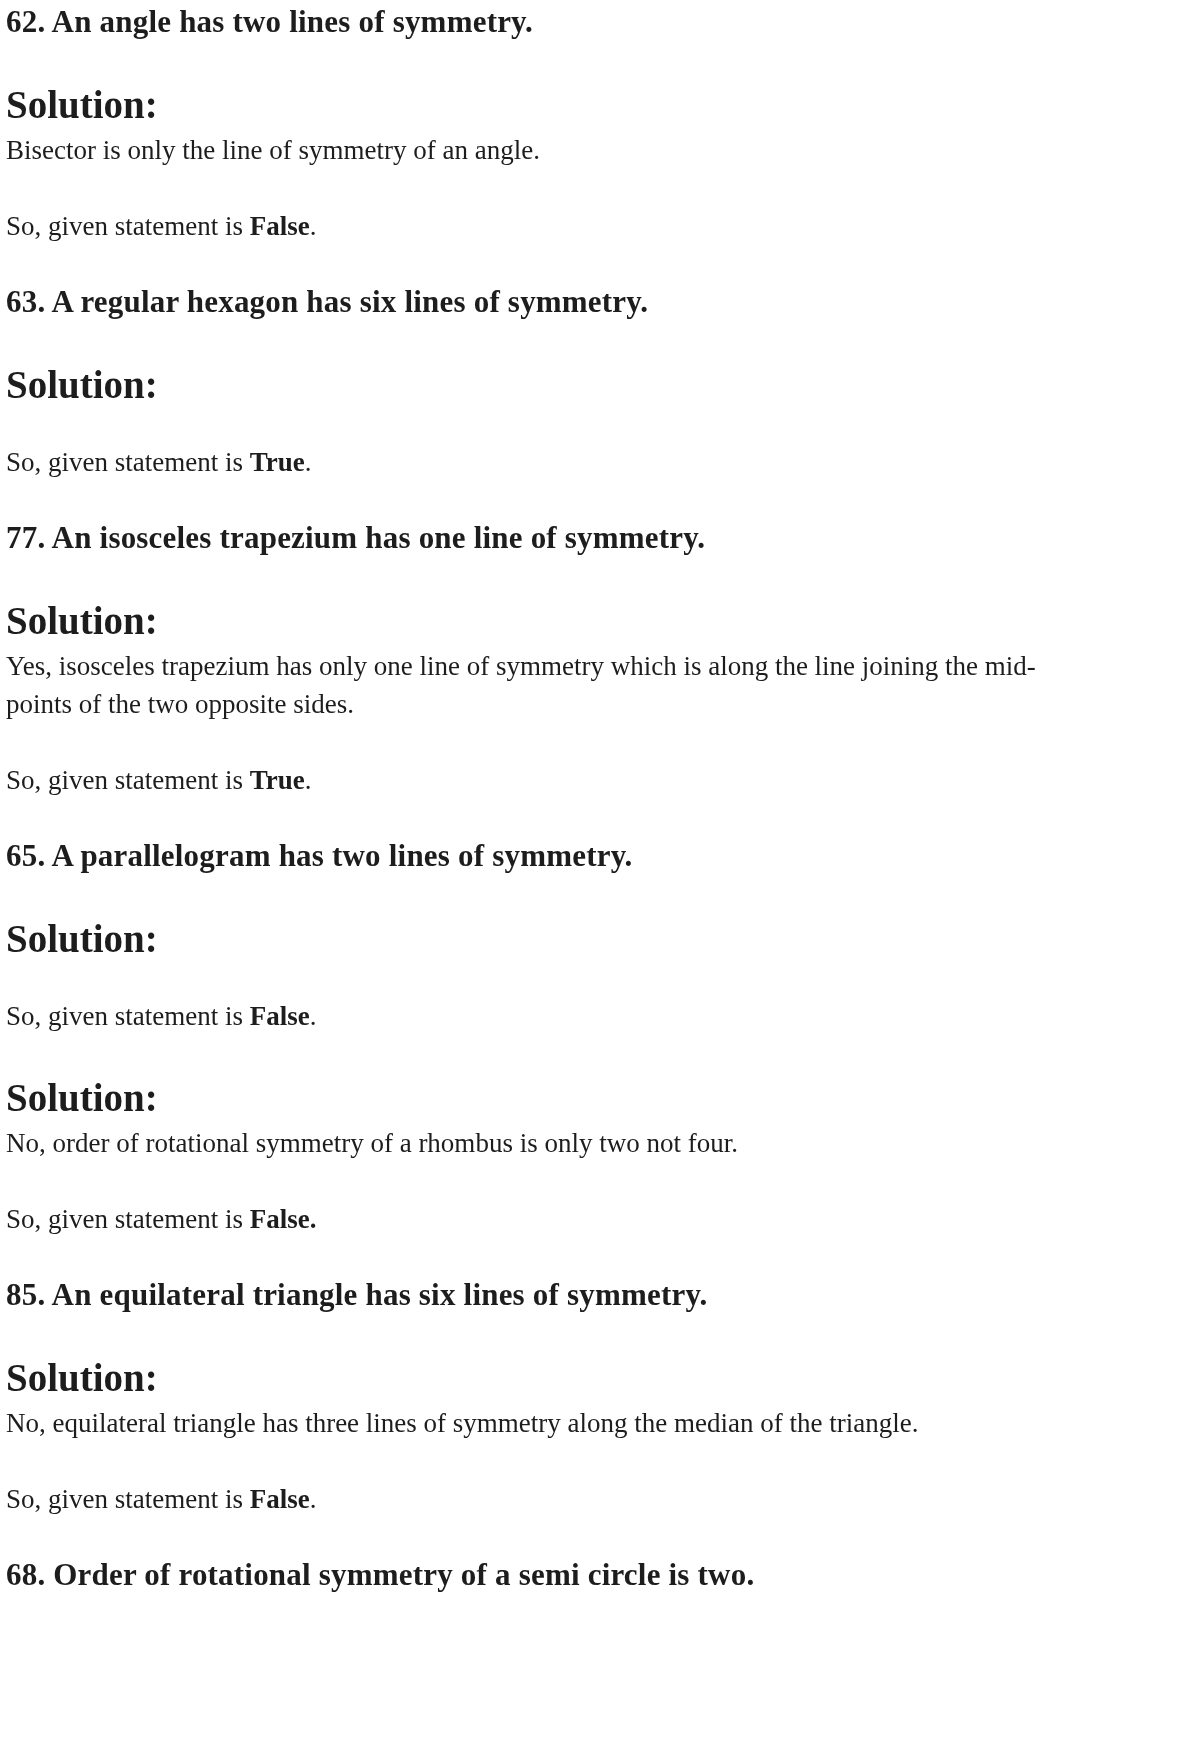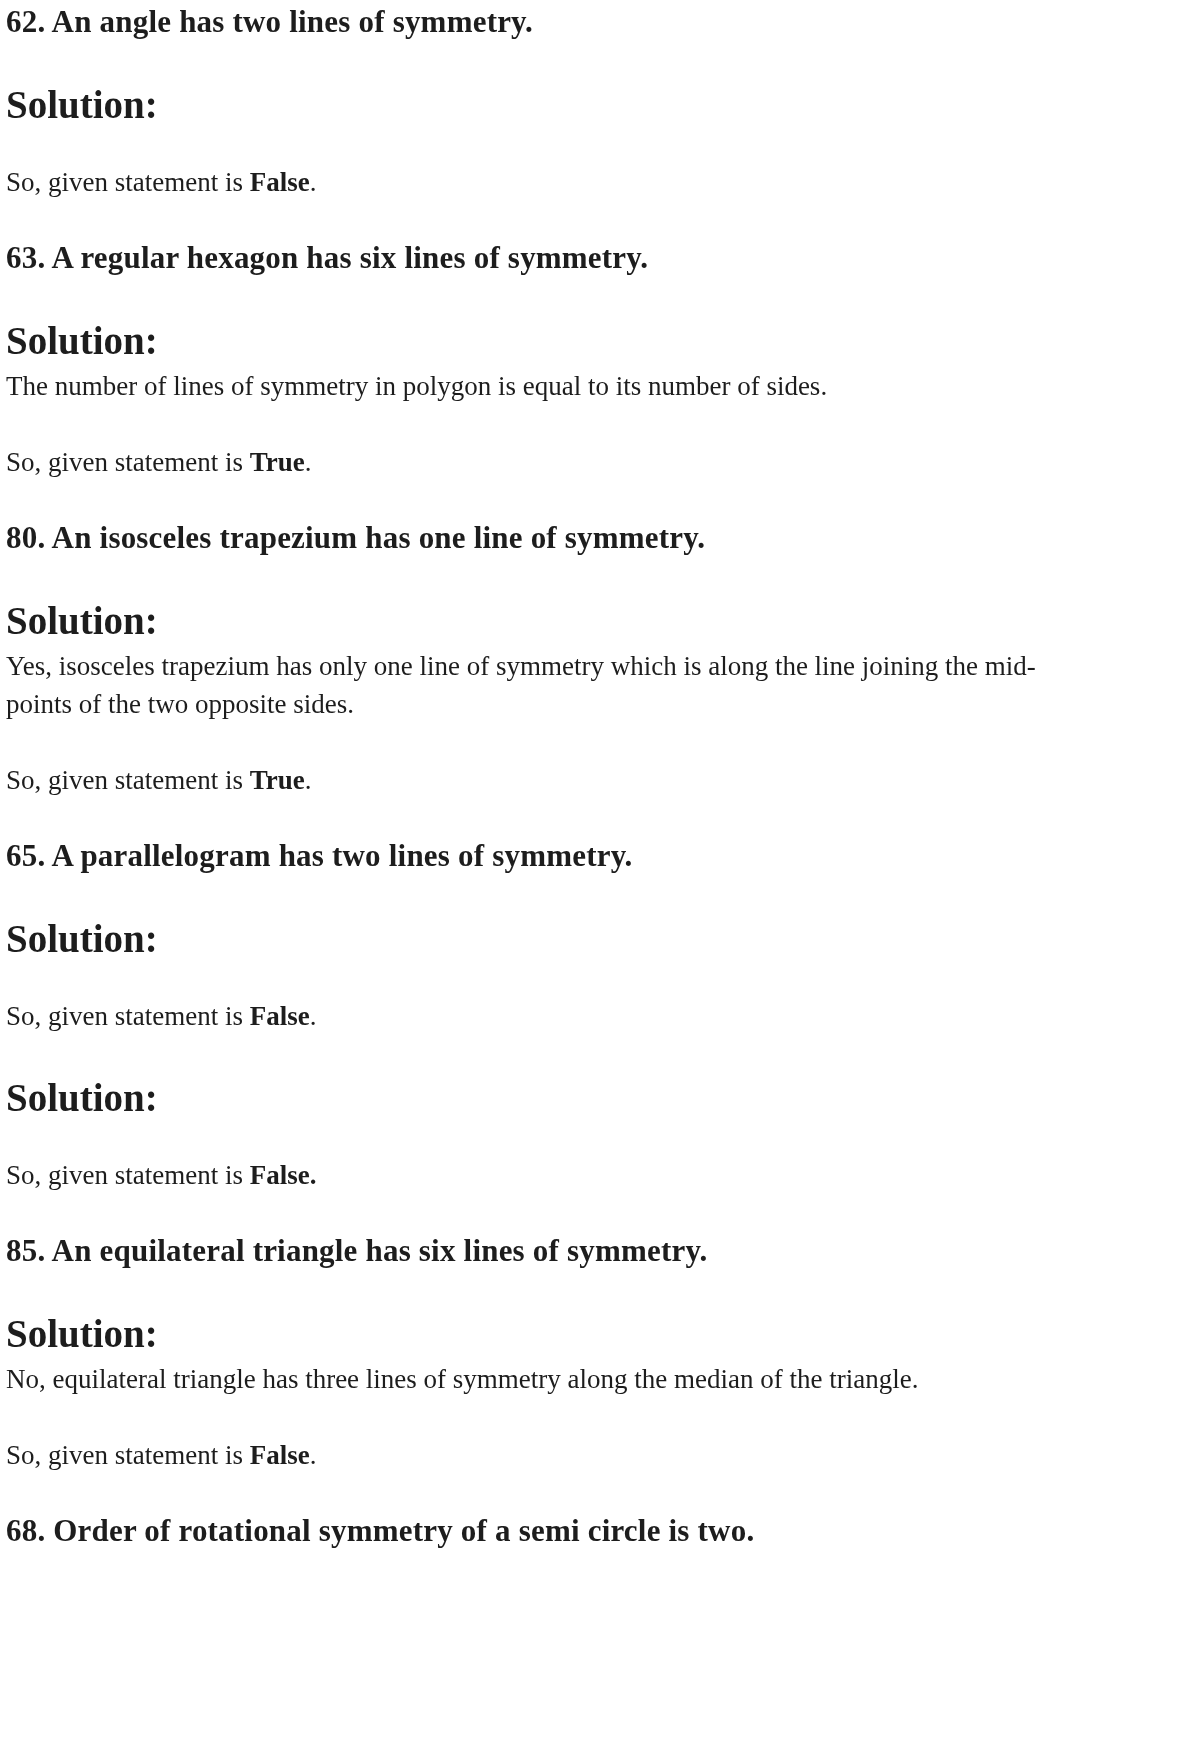--- a/index.html
+++ b/index.html
@@ -55,45 +55,46 @@
   }
 </style>
 </head>
 <body>
 
 <main class="page">
 
   <section class="qa-block">
     <h2 class="question-heading">62. An angle has two lines of symmetry.</h2>
     <h3 class="solution-label">Solution:</h3>
+    <p class="explanation">Bisector is only the line of symmetry of an angle.</p>
     <p class="verdict-line"><span>So, given statement is </span><span class="verdict-word">False</span><span>.</span></p>
   </section>
 
   <section class="qa-block">
     <h2 class="question-heading">63. A regular hexagon has six lines of symmetry.</h2>
     <h3 class="solution-label">Solution:</h3>
-    <p class="explanation">The number of lines of symmetry in polygon is equal to its number of sides.</p>
     <p class="verdict-line"><span>So, given statement is </span><span class="verdict-word">True</span><span>.</span></p>
   </section>
 
   <section class="qa-block">
-    <h2 class="question-heading">80. An isosceles trapezium has one line of symmetry.</h2>
+    <h2 class="question-heading">77. An isosceles trapezium has one line of symmetry.</h2>
     <h3 class="solution-label">Solution:</h3>
     <p class="explanation">Yes, isosceles trapezium has only one line of symmetry which is along the line joining the mid-points of the two opposite sides.</p>
     <p class="verdict-line"><span>So, given statement is </span><span class="verdict-word">True</span><span>.</span></p>
   </section>
 
   <section class="qa-block">
     <h2 class="question-heading">65. A parallelogram has two lines of symmetry.</h2>
     <h3 class="solution-label">Solution:</h3>
     <p class="verdict-line"><span>So, given statement is </span><span class="verdict-word">False</span><span>.</span></p>
   </section>
 
   <section class="qa-block">
     <h3 class="solution-label">Solution:</h3>
+    <p class="explanation">No, order of rotational symmetry of a rhombus is only two not four.</p>
     <p class="verdict-line"><span>So, given statement is </span><span class="verdict-word">False.</span><span></span></p>
   </section>
 
   <section class="qa-block">
     <h2 class="question-heading">85. An equilateral triangle has six lines of symmetry.</h2>
     <h3 class="solution-label">Solution:</h3>
     <p class="explanation">No, equilateral triangle has three lines of symmetry along the median of the triangle.</p>
     <p class="verdict-line"><span>So, given statement is </span><span class="verdict-word">False</span><span>.</span></p>
   </section>
 

